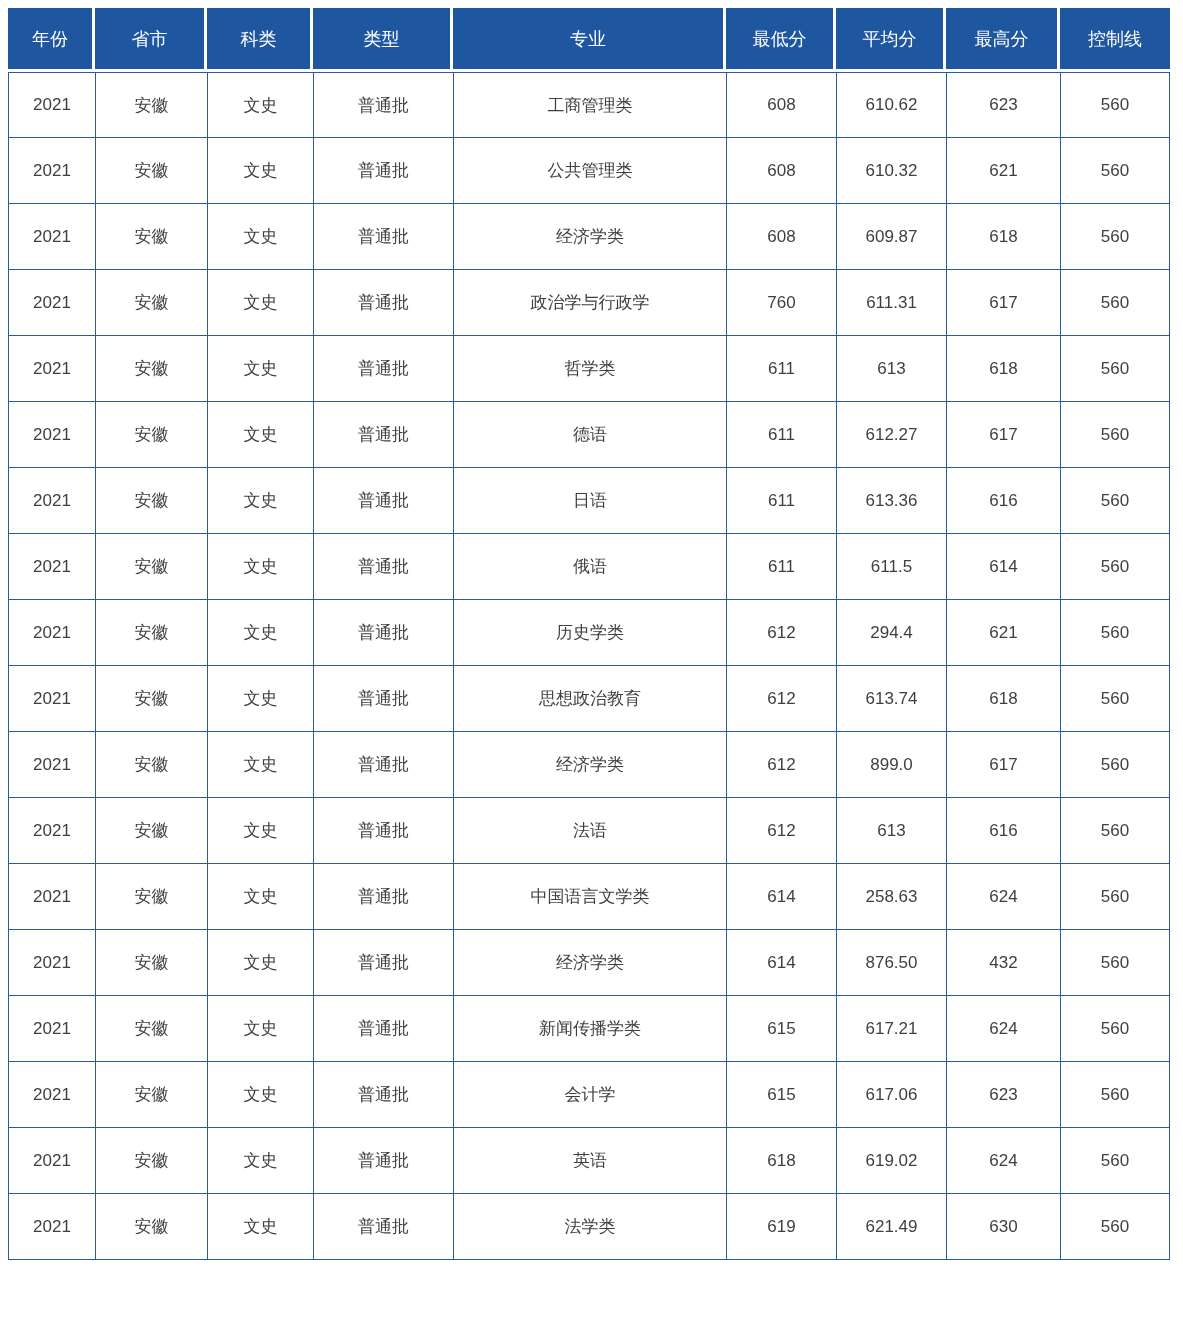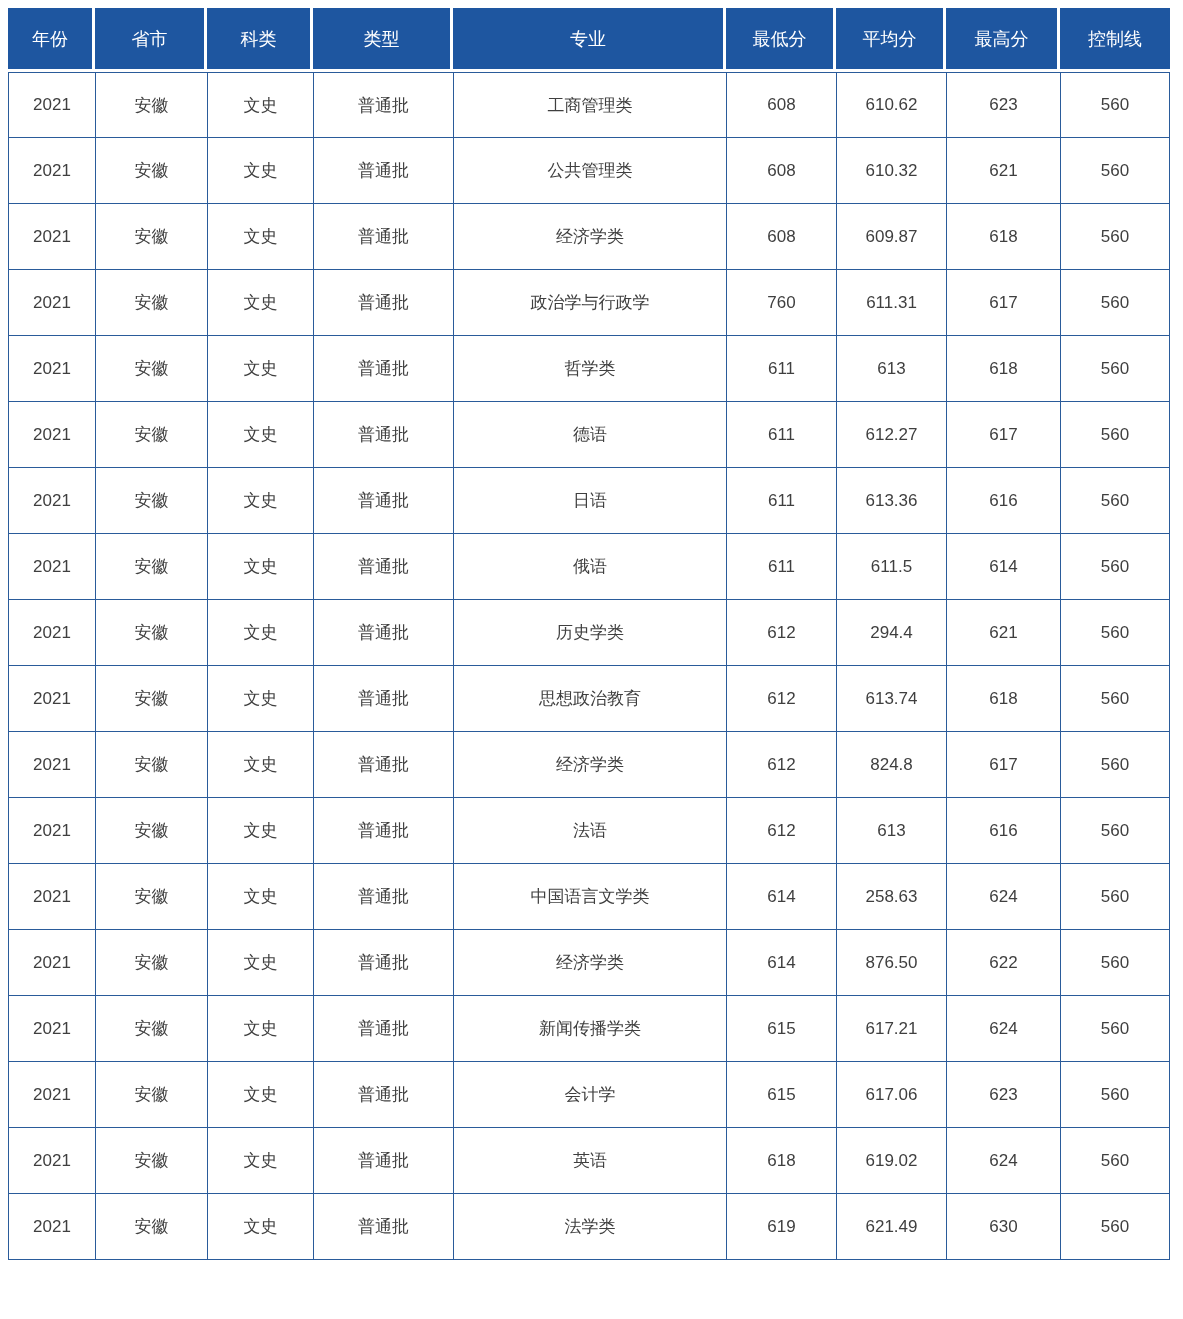--- a/index.html
+++ b/index.html
@@ -197,21 +197,21 @@
           <td>618</td>
           <td>560</td>
         </tr>
         <tr>
           <td>2021</td>
           <td>安徽</td>
           <td>文史</td>
           <td>普通批</td>
           <td>经济学类</td>
           <td>612</td>
-          <td>824.8</td>
+          <td>899.0</td>
           <td>617</td>
           <td>560</td>
         </tr>
         <tr>
           <td>2021</td>
           <td>安徽</td>
           <td>文史</td>
           <td>普通批</td>
           <td>法语</td>
           <td>612</td>
@@ -231,21 +231,21 @@
           <td>560</td>
         </tr>
         <tr>
           <td>2021</td>
           <td>安徽</td>
           <td>文史</td>
           <td>普通批</td>
           <td>经济学类</td>
           <td>614</td>
           <td>876.50</td>
-          <td>622</td>
+          <td>432</td>
           <td>560</td>
         </tr>
         <tr>
           <td>2021</td>
           <td>安徽</td>
           <td>文史</td>
           <td>普通批</td>
           <td>新闻传播学类</td>
           <td>615</td>
           <td>617.21</td>

